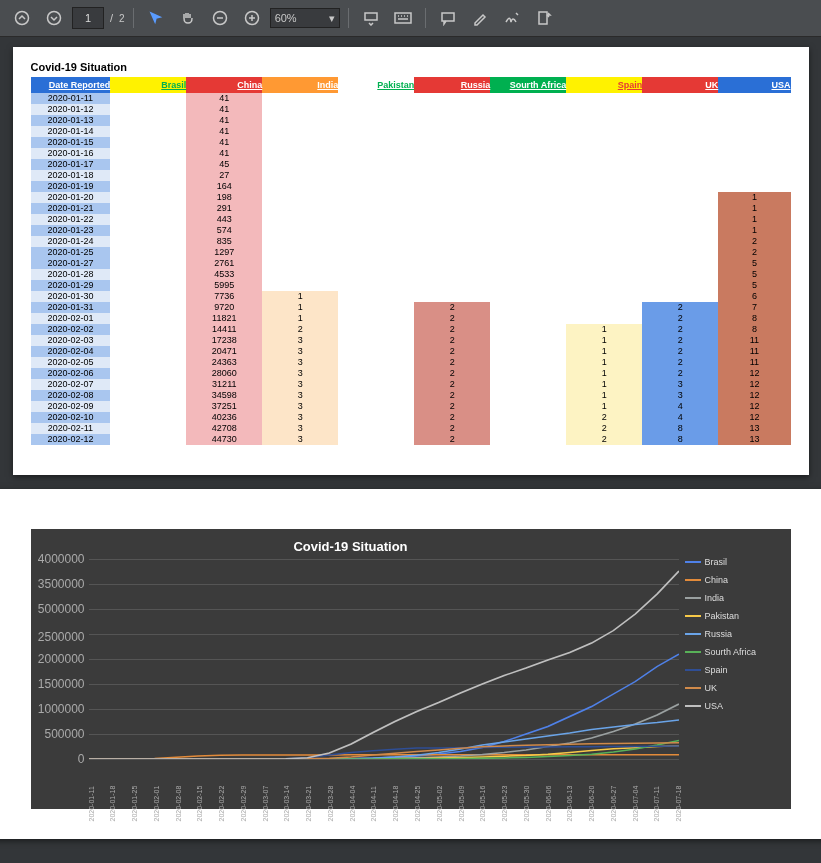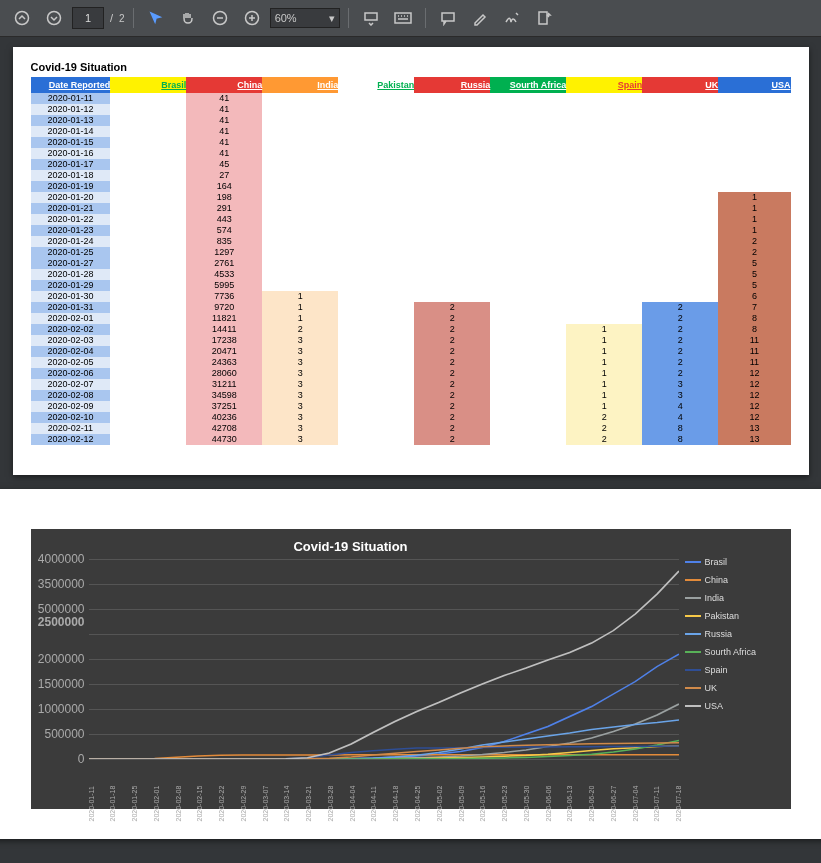--- a/index.html
+++ b/index.html
@@ -569,21 +569,21 @@
           <div class="ytick" style="bottom: 0px;">0</div>
           <div class="grid" style="top: 175px;"></div>
           <div class="ytick" style="bottom: 25px;">500000</div>
           <div class="grid" style="top: 150px;"></div>
           <div class="ytick" style="bottom: 50px;">1000000</div>
           <div class="grid" style="top: 125px;"></div>
           <div class="ytick" style="bottom: 75px;">1500000</div>
           <div class="grid" style="top: 100px;"></div>
           <div class="ytick" style="bottom: 100px;">2000000</div>
           <div class="grid" style="top: 75px;"></div>
-          <div class="ytick" style="bottom: 137px; font-weight: bold;">2500000</div>
+          <div class="ytick" style="bottom: 122px;">2500000</div>
           <div class="grid" style="top: 50px;"></div>
           <div class="ytick" style="bottom: 150px;">5000000</div>
           <div class="grid" style="top: 25px;"></div>
           <div class="ytick" style="bottom: 175px;">3500000</div>
           <div class="grid" style="top: 0px;"></div>
           <div class="ytick" style="bottom: 200px;">4000000</div>
           <svg class="lines" viewBox="0 0 480 200" preserveAspectRatio="none" width="100%" height="100%">
             <polyline points="0,200 17.77777777777778,200 35.55555555555556,200 53.33333333333333,200 71.11111111111111,200 88.88888888888889,200 106.66666666666666,200 124.44444444444444,200 142.22222222222223,200 160,200 177.77777777777777,199.995 195.55555555555554,199.95 213.33333333333331,199.65 231.1111111111111,199 248.88888888888889,198 266.6666666666667,197 284.44444444444446,195 302.22222222222223,192.5 320,188.5 337.77777777777777,182.5 355.55555555555554,175 373.3333333333333,167.5 391.1111111111111,157.5 408.8888888888889,147.5 426.66666666666663,135 444.44444444444446,122.5 462.2222222222222,107.5 480,95" fill="none" stroke="#4f81e8" stroke-width="1.5"></polyline>
             <polyline points="0,199.99795 17.77777777777778,199.9969 35.55555555555556,199.9 53.33333333333333,199.4 71.11111111111111,198.25 88.88888888888889,197 106.66666666666666,196.25 124.44444444444444,196 142.22222222222223,195.95 160,195.95 177.77777777777777,195.9 195.55555555555554,195.9 213.33333333333331,195.85 231.1111111111111,195.85 248.88888888888889,195.8 266.6666666666667,195.8 284.44444444444446,195.8 302.22222222222223,195.8 320,195.8 337.77777777777777,195.8 355.55555555555554,195.8 373.3333333333333,195.75 391.1111111111111,195.75 408.8888888888889,195.75 426.66666666666663,195.75 444.44444444444446,195.75 462.2222222222222,195.7 480,195.7" fill="none" stroke="#e38b3a" stroke-width="1.5"></polyline>
             <polyline points="0,200 17.77777777777778,200 35.55555555555556,200 53.33333333333333,199.99995 71.11111111111111,199.99985 88.88888888888889,199.99985 106.66666666666666,199.99985 124.44444444444444,199.99985 142.22222222222223,199.9985 160,199.995 177.77777777777777,199.985 195.55555555555554,199.95 213.33333333333331,199.85 231.1111111111111,199.6 248.88888888888889,199.2 266.6666666666667,198.75 284.44444444444446,198 302.22222222222223,197 320,195.5 337.77777777777777,193.5 355.55555555555554,191 373.3333333333333,187.5 391.1111111111111,184 408.8888888888889,179 426.66666666666663,172.5 444.44444444444446,165 462.2222222222222,156 480,145" fill="none" stroke="#9aa0a0" stroke-width="1.5"></polyline>

